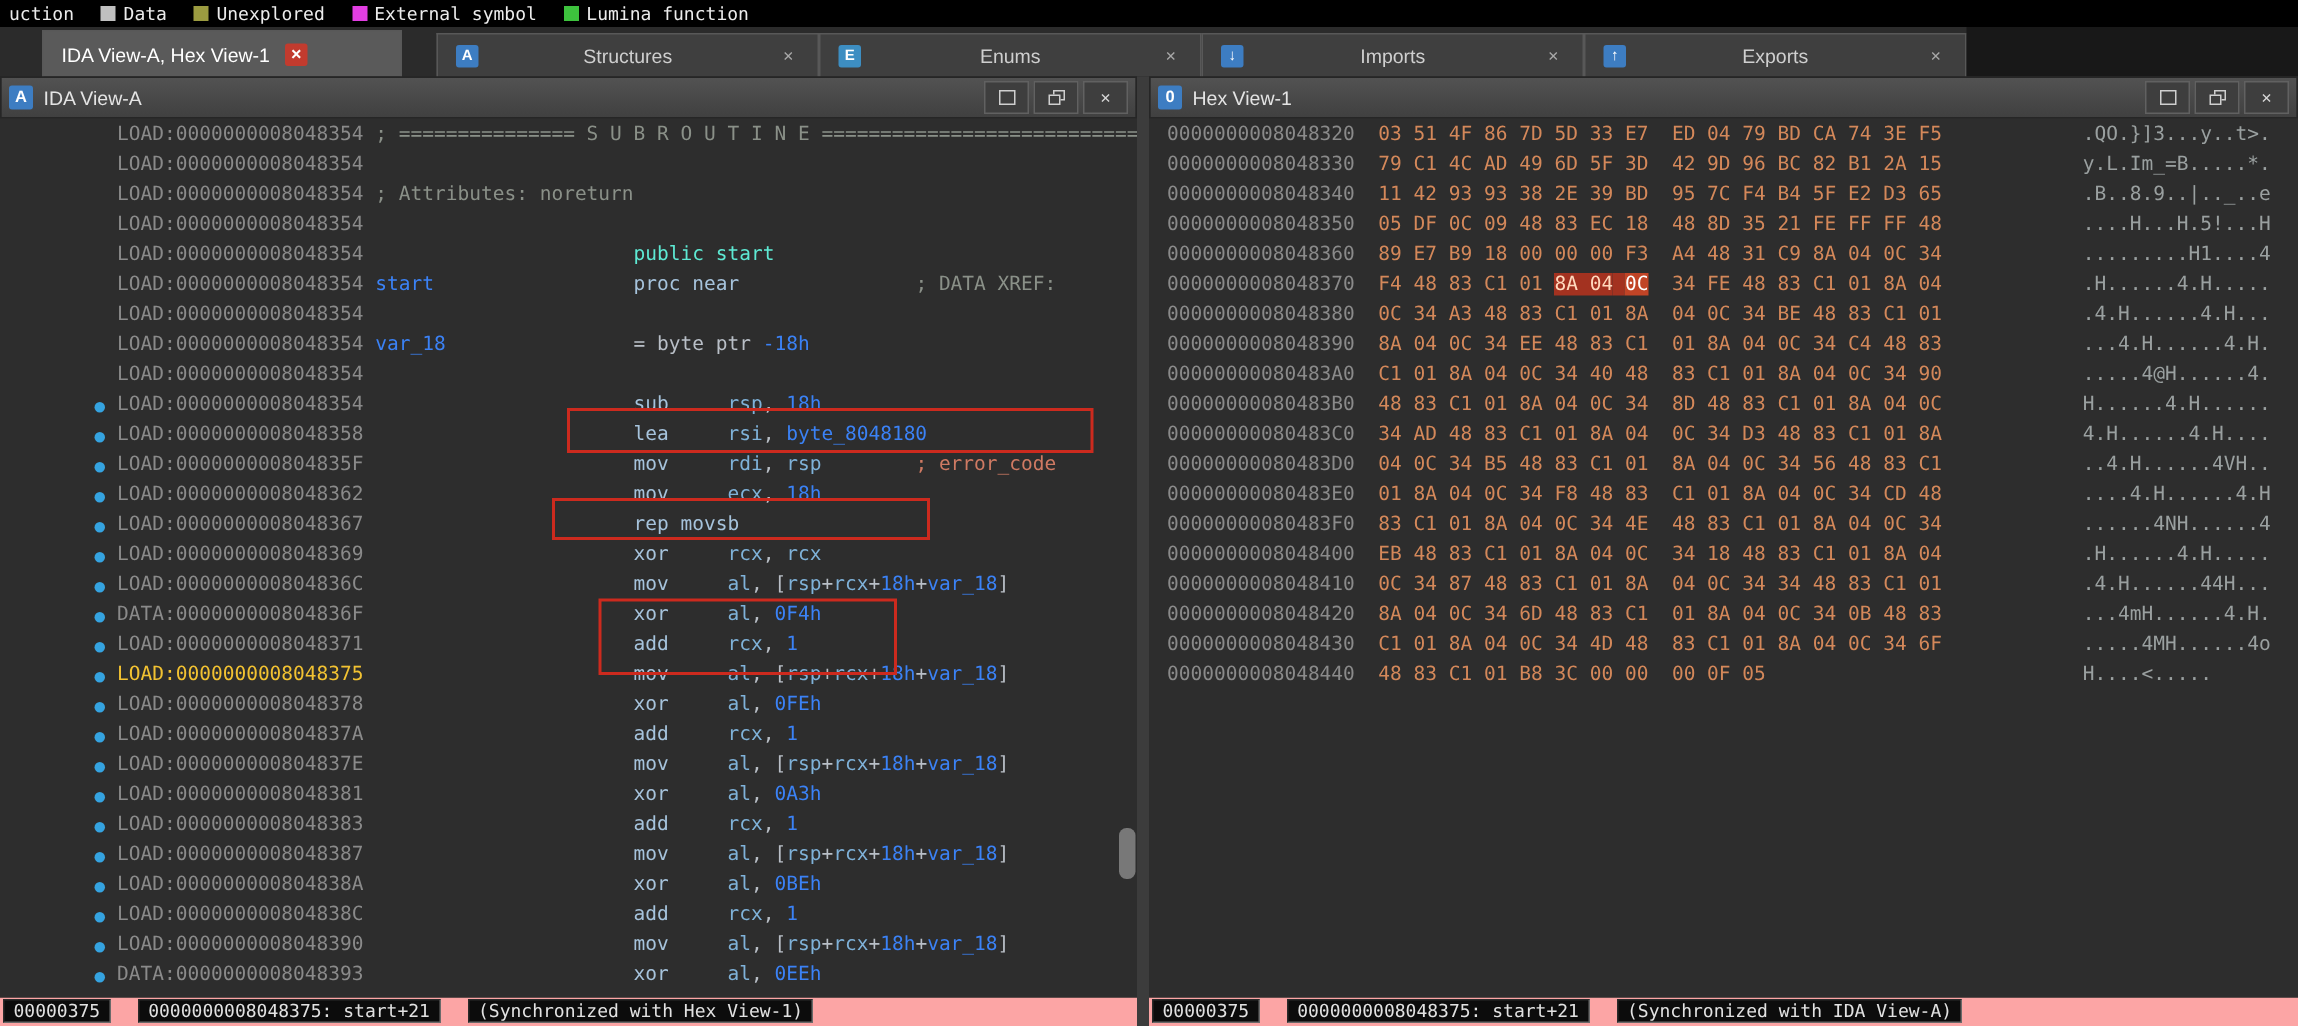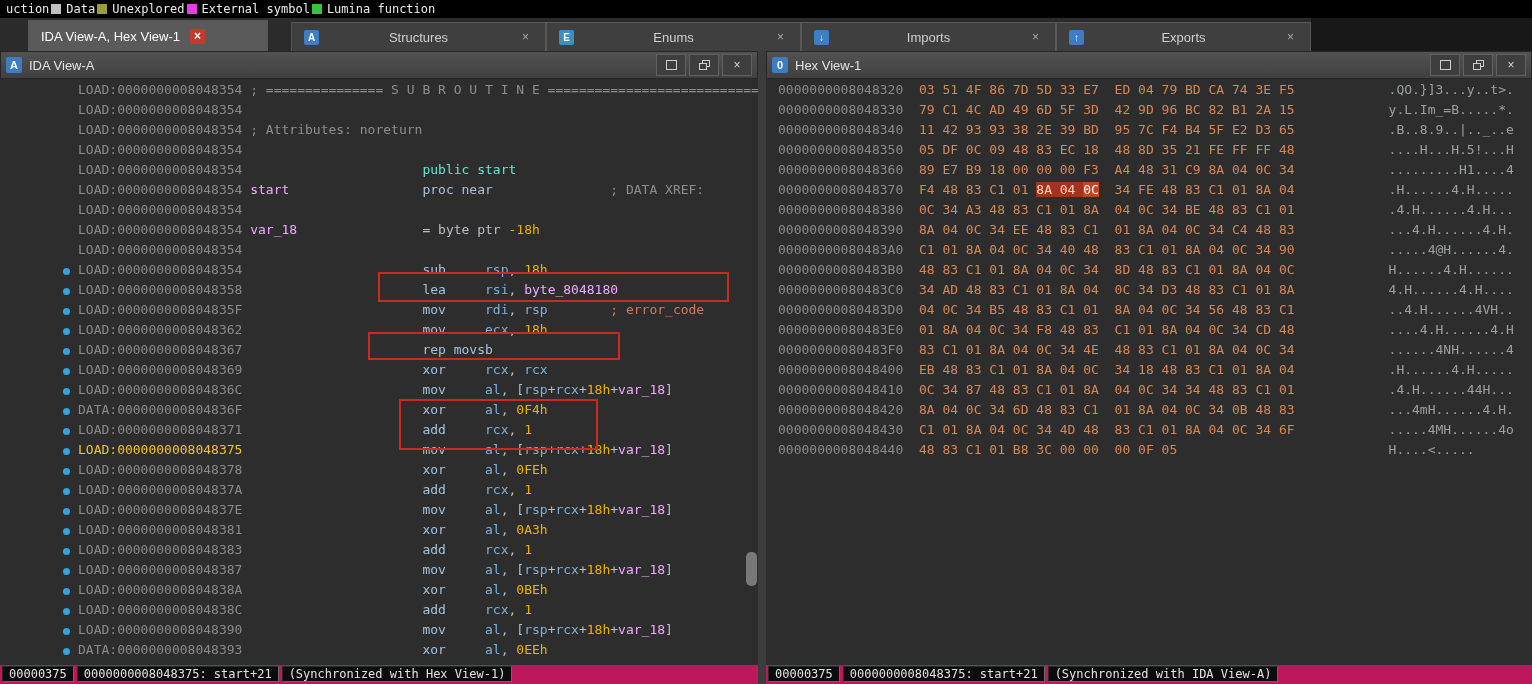--- a/index.html
+++ b/index.html
@@ -2,21 +2,21 @@
 <html><head>
 <meta charset="utf-8">
 <style>
   html,body{margin:0;padding:0;}
   body{
     width:1532px;height:684px;overflow:hidden;position:relative;
     background:#3c3c3c;font-family:"DejaVu Sans Mono",monospace;
     -webkit-font-smoothing:antialiased;
   }
   
-  .legend{height:18px;background:#000;display:flex;align-items:center;gap:2px;
+  .legend{height:18px;background:#000;display:flex;align-items:center;gap:18px;
     padding-left:6px;font:12px "DejaVu Sans Mono",monospace;color:#ececec;}
   .legend-item{display:flex;align-items:center;gap:5px;white-space:nowrap;}
   .swatch{width:10px;height:10px;display:inline-block;}
   
   .tabbar{height:33px;background:#2b2b2b;display:flex;align-items:flex-end;border-bottom:1px solid #1d1d1d;padding-left:28px;}
   #tabs{display:flex;align-items:flex-end;}
   .tab{height:29px;box-sizing:border-box;background:#3f3f3f;border:1px solid #585858;border-bottom:none;
     display:flex;align-items:center;gap:6px;padding:0 12px;color:#cfcfcf;
     font:13px "Liberation Sans",sans-serif;cursor:default;width:255px;}
   .tab .tab-label{flex:1;text-align:center;white-space:nowrap;overflow:hidden;}
@@ -48,35 +48,35 @@
   .pbody{position:relative;flex:1;overflow:hidden;background:#2d2d2d;padding-top:3px;}
   
   .line{height:20px;line-height:20px;white-space:pre;font:13px "DejaVu Sans Mono",monospace;
     position:relative;padding-left:78px;}
   .dot{position:absolute;left:63px;top:6px;width:7px;height:7px;border-radius:50%;background:#35a3e0;}
   .line .a{color:#8a8a8a}
   .line .hla{color:#f2c232}
   .line .t{color:#b9bfc7}
   .line .m{color:#a6c3dc}
   .line .r{color:#7fb2d9}
-  .line .n{color:#eab308}
-  .line .nm{color:#f0abfc}
+  .line .n{color:#3b82f6}
+  .line .nm{color:#3b82f6}
   .line .k{color:#5eead4}
   .line .c{color:#8a9088}
   .line .cr{color:#cf7a63}
   
   .hrow{height:20px;line-height:20px;white-space:pre;font:13px "DejaVu Sans Mono",monospace;padding-left:12px;}
   .hrow .ha{color:#8a8a8a}
   .hrow .hb{color:#d4885a}
   .hrow .t{color:#d4885a}
   .hrow .hsel{background:#a33220;color:#ffd9bd;}
   .hrow .hcur{background:#c14426;color:#fff;}
   .hrow .hascii{color:#9aa0a0}
   
-  .pstatus{height:17px;flex:0 0 auto;background:#be185d;display:flex;align-items:flex-start;gap:3px;
+  .pstatus{height:17px;flex:0 0 auto;background:#fca5a5;display:flex;align-items:flex-start;gap:18px;
     padding:1px 2px;font:12px "DejaVu Sans Mono",monospace;color:#e2e2e2;overflow:hidden;}
   .scell{border:1px solid;border-color:#2a2a2a #6a6a6a #6a6a6a #2a2a2a;background:#0c0c0c;
     padding:0 6px;height:14px;line-height:14px;white-space:pre;}
   
   .rbox{position:absolute;border:2px solid #cc2a1e;pointer-events:none;}
   .rbox1{left:378px;top:193px;width:347px;height:26px;}
   .rbox2{left:368px;top:253px;width:248px;height:24px;}
   .rbox3{left:399px;top:320px;width:195px;height:47px;}
   .sthumb{position:absolute;right:1px;top:473px;width:11px;height:34px;background:#787878;border-radius:5px;}
 </style>

